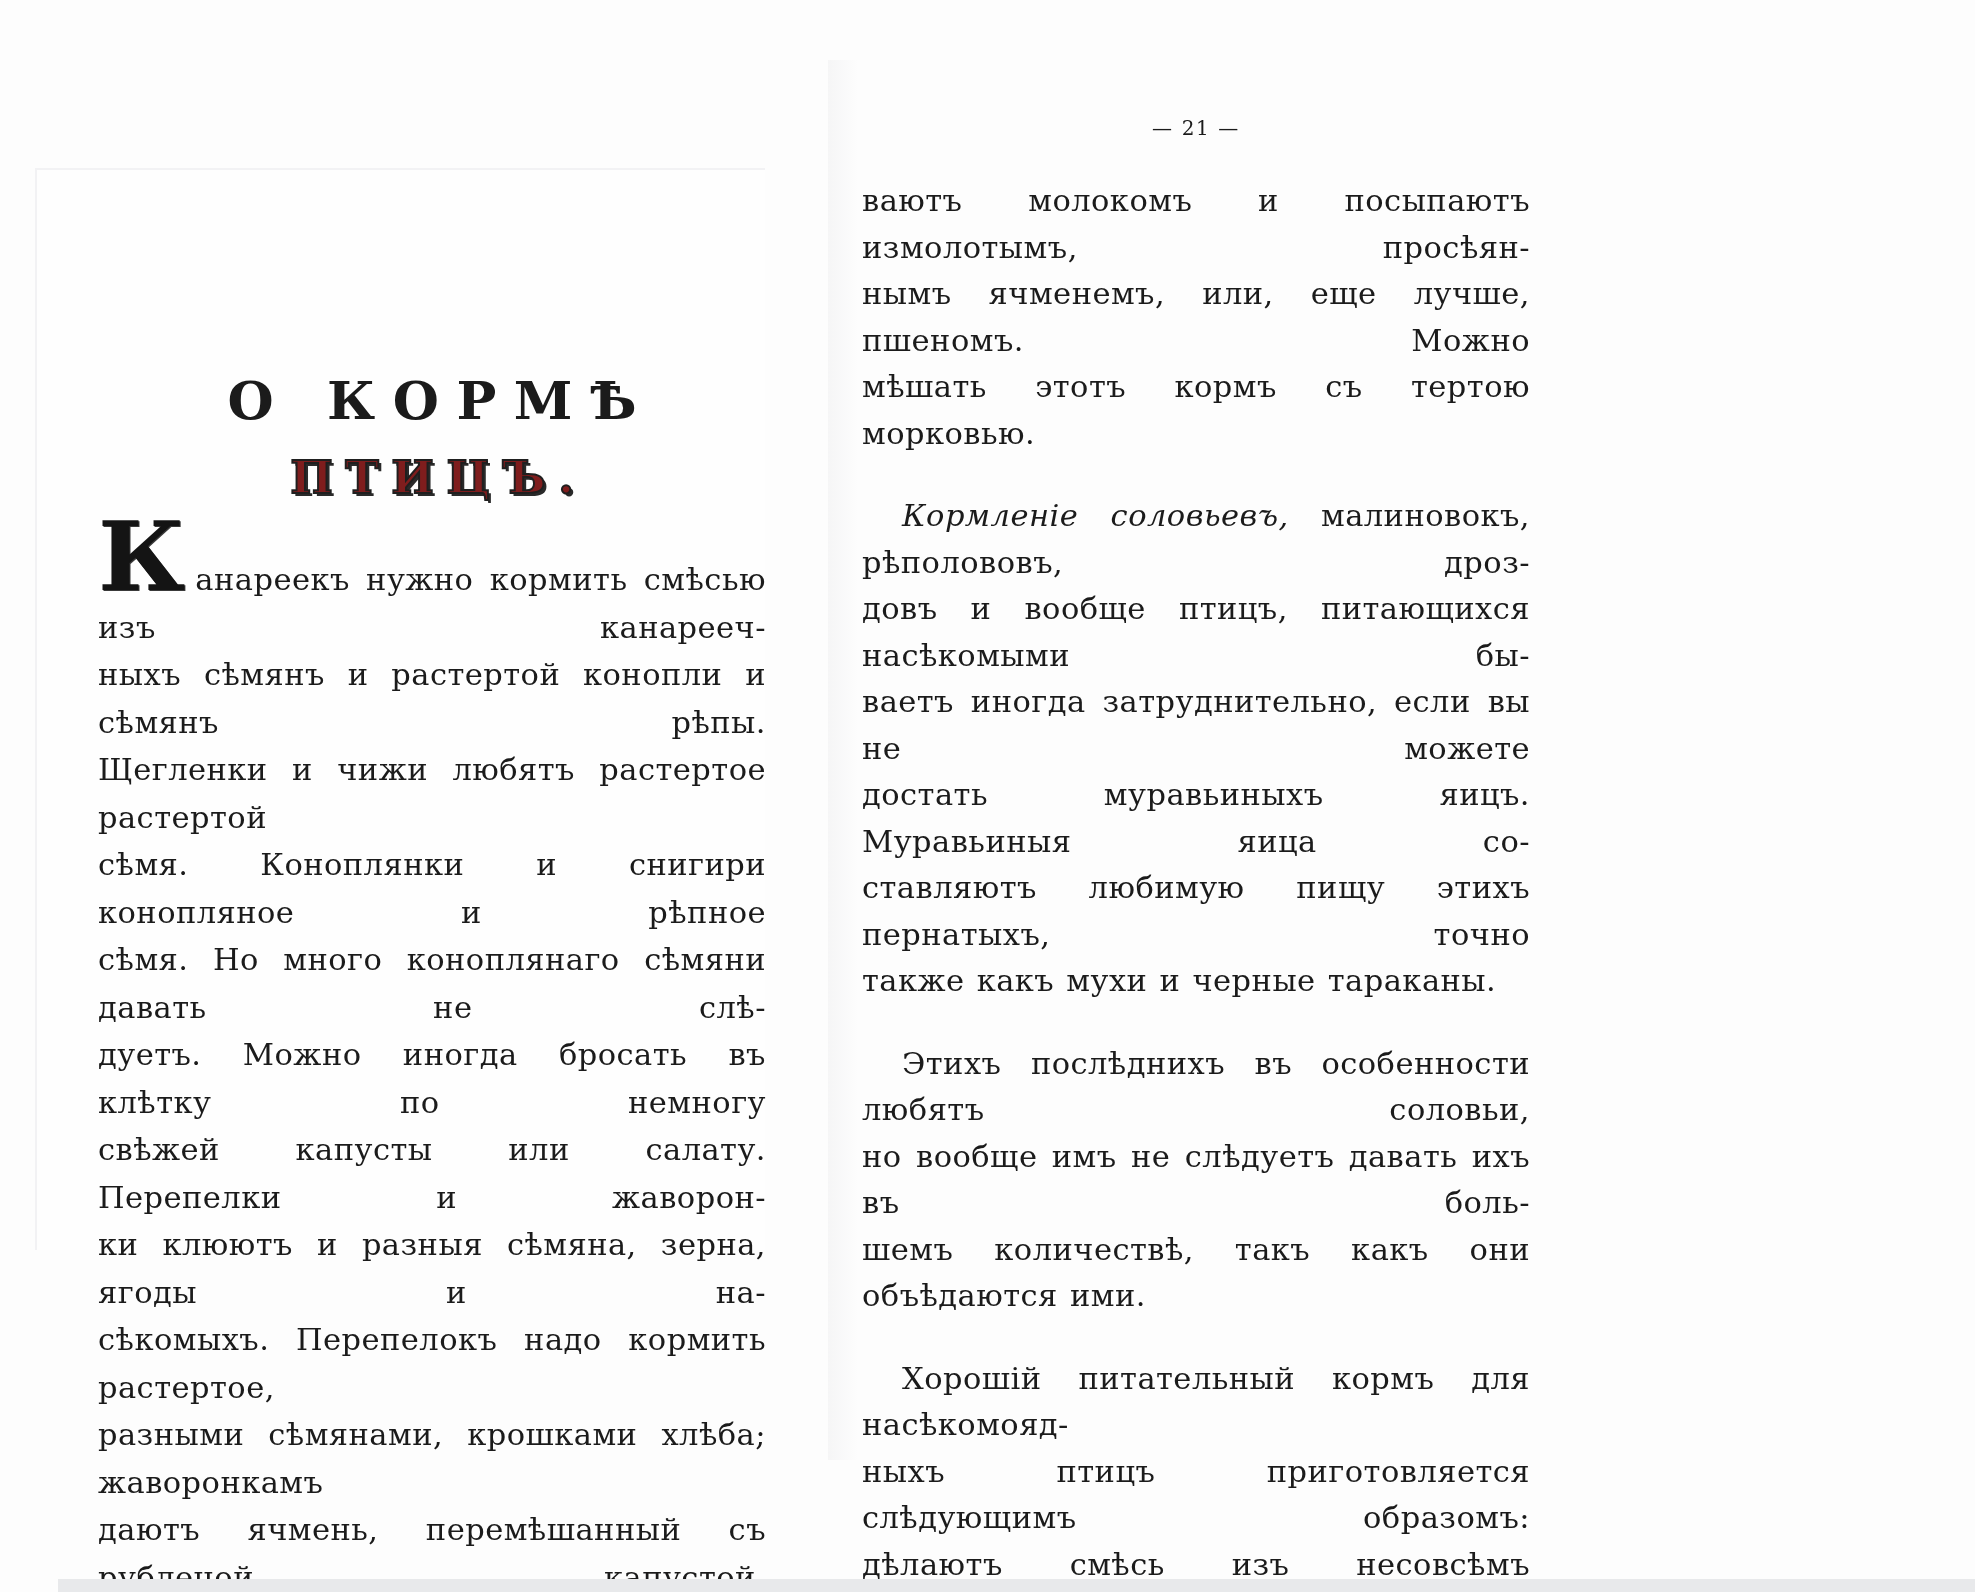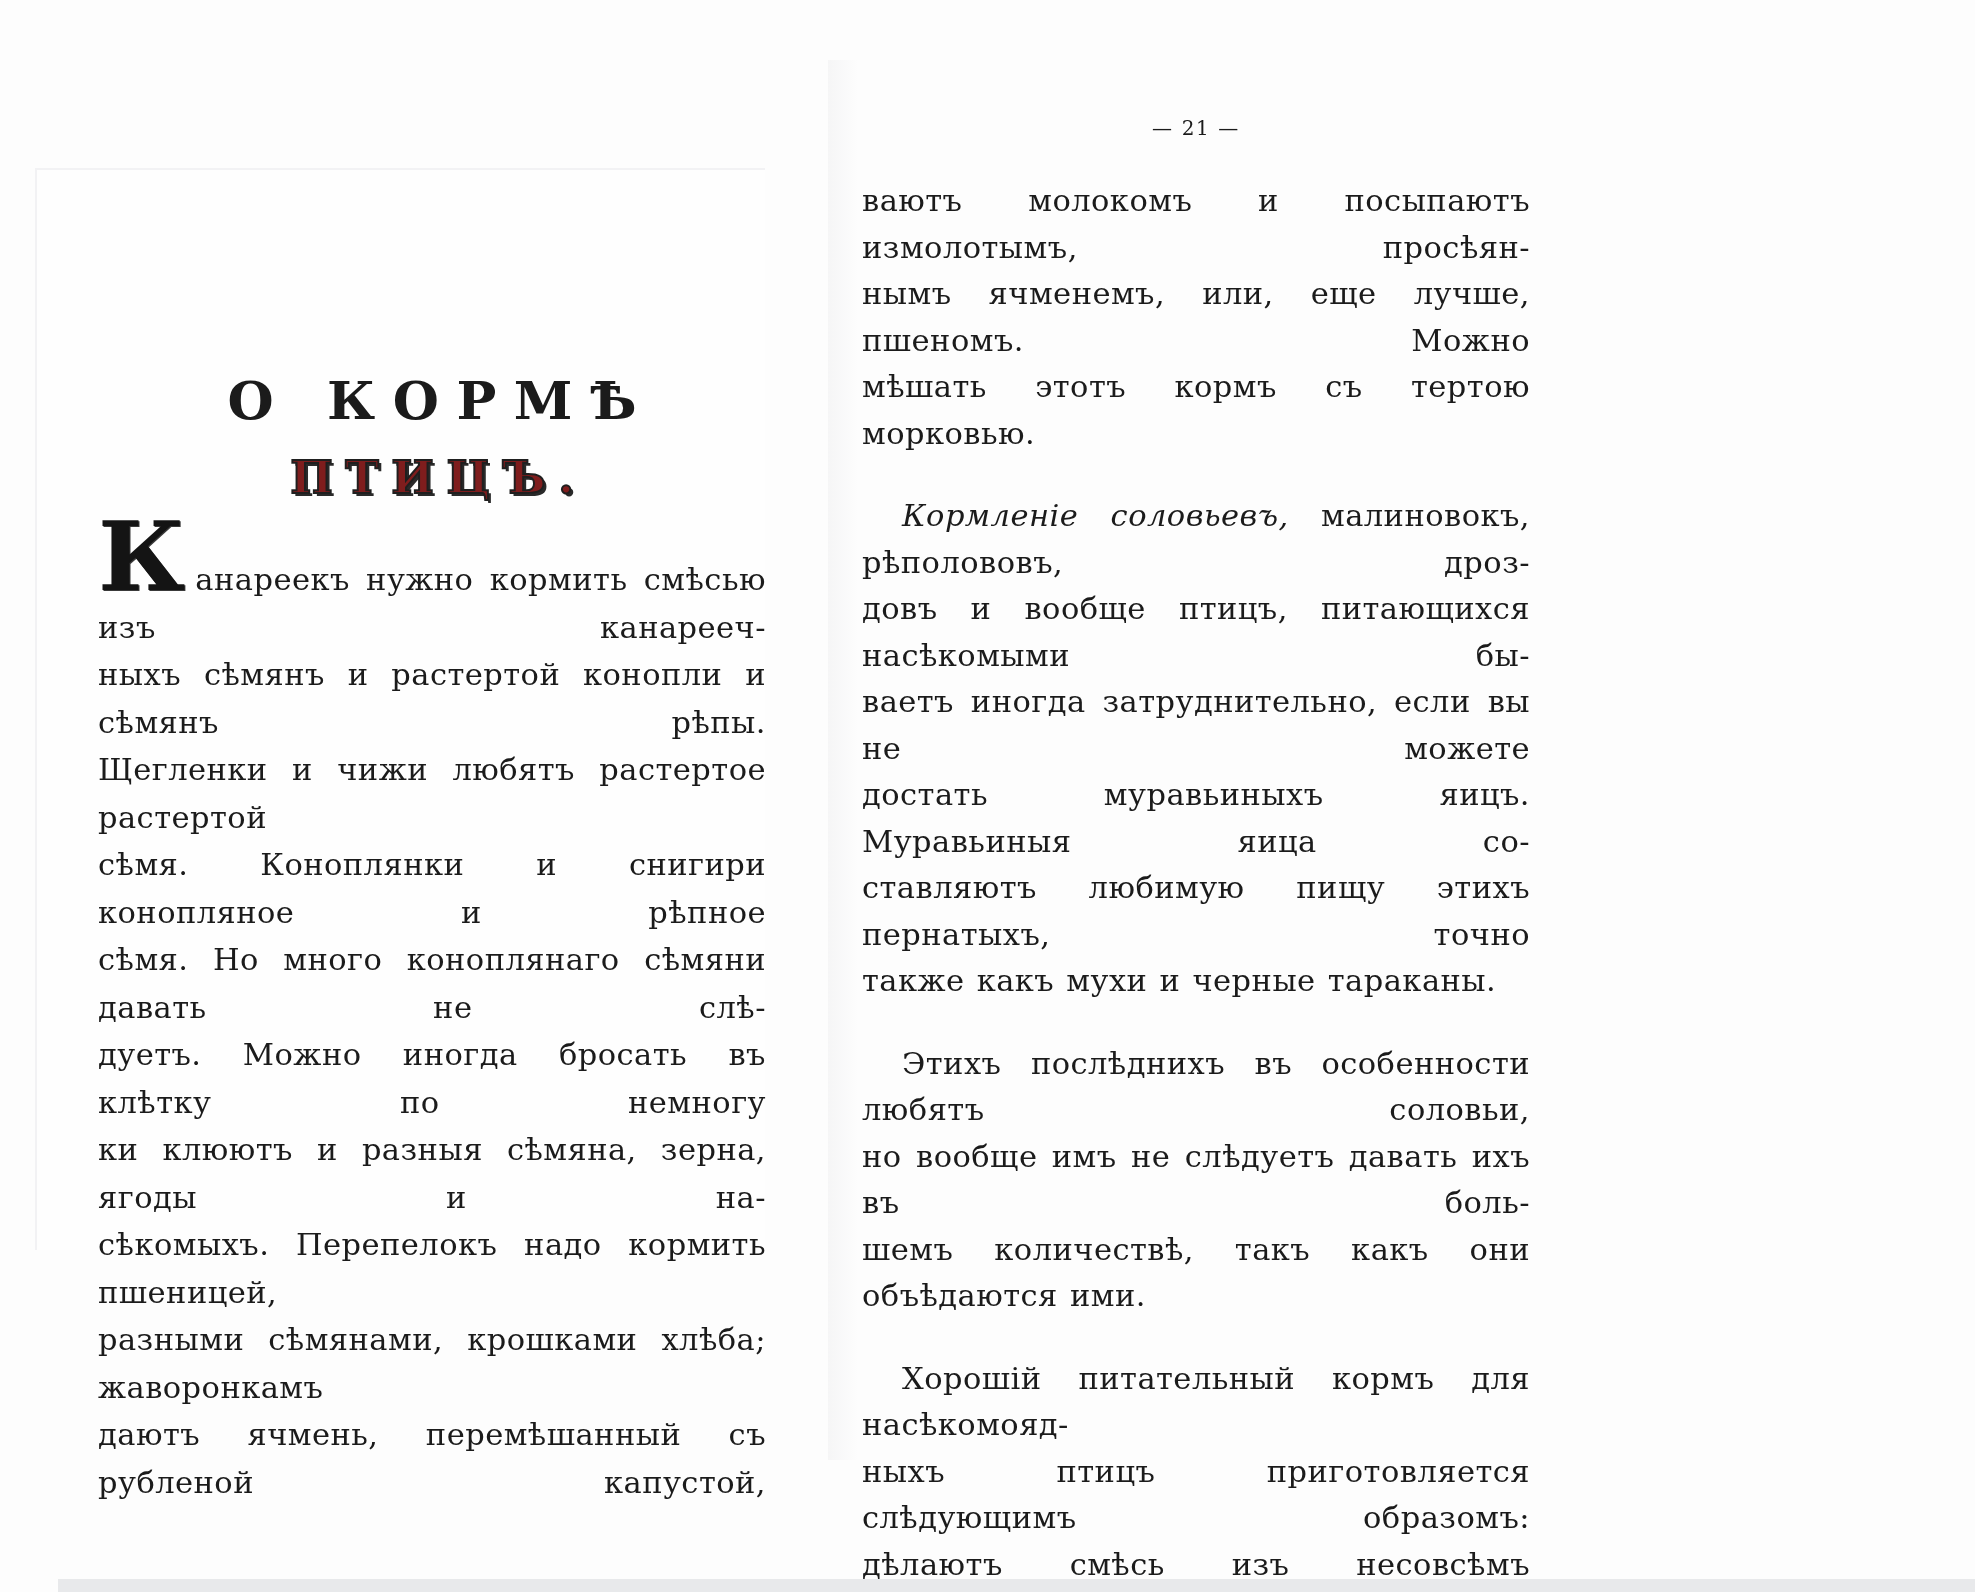--- a/index.html
+++ b/index.html
@@ -115,22 +115,23 @@
   <div class="title">О КОРМѢ</div>
   <div class="subtitle">ПТИЦЪ.</div>
 
   <div class="body-col left-body">
     <div class="ln"><span class="dropcap">К</span><span>анареекъ нужно кормить смѣсью изъ канарееч-</span></div>
     <div class="ln">ныхъ сѣмянъ и растертой конопли и сѣмянъ рѣпы.</div>
     <div class="ln">Щегленки и чижи любятъ растертое растертой</div>
     <div class="ln">сѣмя. Коноплянки и снигири конопляное и рѣпное</div>
     <div class="ln">сѣмя. Но много коноплянаго сѣмяни давать не слѣ-</div>
     <div class="ln">дуетъ. Можно иногда бросать въ клѣтку по немногу</div>
+    <div class="ln">свѣжей капусты или салату. Перепелки и жаворон-</div>
     <div class="ln">ки клюютъ и разныя сѣмяна, зерна, ягоды и на-</div>
-    <div class="ln">сѣкомыхъ. Перепелокъ надо кормить пшеницей,</div>
+    <div class="ln">сѣкомыхъ. Перепелокъ надо кормить растертое,</div>
     <div class="ln">разными сѣмянами, крошками хлѣба; жаворонкамъ</div>
     <div class="ln">даютъ ячмень, перемѣшанный съ рубленой капустой,</div>
 
   </div>
 
   <div class="pageno">— 21 —</div>
 
   <div class="body-col right-body">
     <div class="ln">ваютъ молокомъ и посыпаютъ измолотымъ, просѣян-</div>
     <div class="ln">нымъ ячменемъ, или, еще лучше, пшеномъ. Можно</div>

